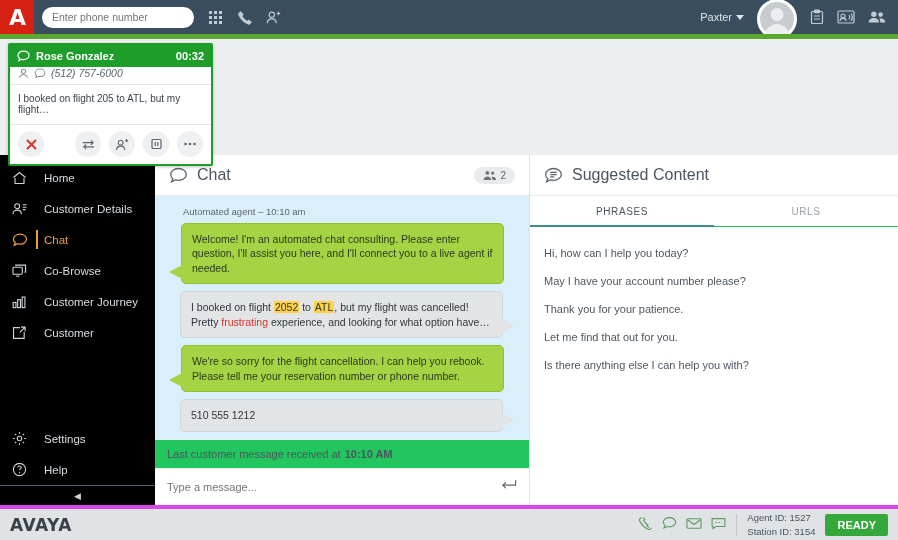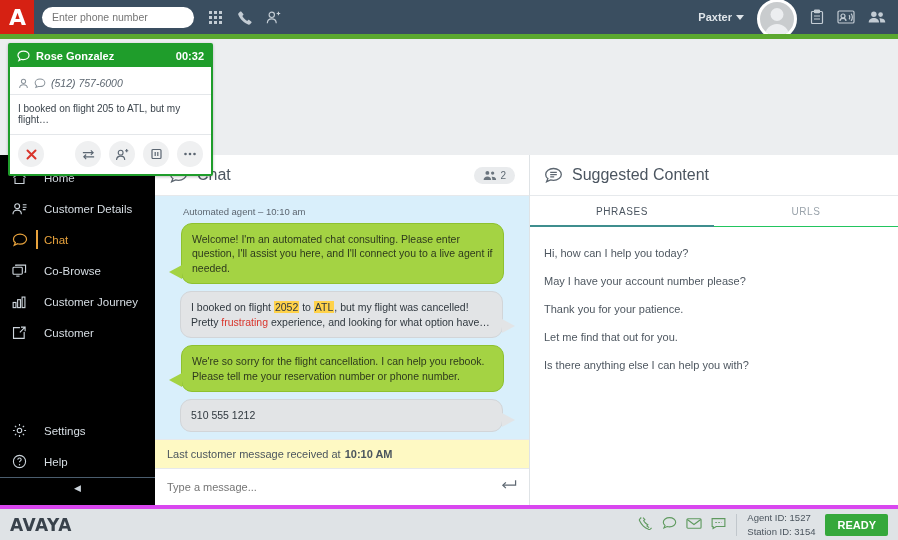--- a/index.html
+++ b/index.html
@@ -33,21 +33,21 @@
   .topright {
     margin-left: auto; display: flex; align-items: center; gap: 13px;
     padding-right: 12px; height: 34px;
   }
   .username { color: #dfe5ea; font-size: 11px; }
   .caret-d {
     width: 0; height: 0; border-left: 4px solid transparent;
     border-right: 4px solid transparent; border-top: 5px solid #dfe5ea;
     margin-left: 4px;
   }
-  .user-chip { display: flex; align-items: center; cursor: pointer; font-weight: bold; }
+  .user-chip { display: flex; align-items: center; cursor: pointer; }
   .avatar {
     width: 40px; height: 40px; border-radius: 50%;
     background: #c9ccce; border: 3px solid #fff; position: relative;
     overflow: hidden; margin-top: 4px;
   }
   .avatar::before {
     content: ""; position: absolute; left: 50%; top: 6px;
     transform: translateX(-50%); width: 13px; height: 13px;
     border-radius: 50%; background: #eceef0;
   }
@@ -67,21 +67,21 @@
     background: #fff; border: 2px solid #1f9d2b; border-radius: 2px;
     box-shadow: 0 1px 3px rgba(0,0,0,.25); z-index: 5;
   }
   .card-head {
     background: #1f9d2b; height: 22px; display: flex; align-items: center;
     padding: 0 7px; color: #fff; font-size: 11px; font-weight: bold;
   }
   .card-head .nm { margin-left: 6px; }
   .card-timer { margin-left: auto; font-size: 11px; font-weight: bold; }
   .card-sub {
-    display: flex; align-items: center; gap: 5px; padding: 10px 8px 5px 8px;
+    display: flex; align-items: center; gap: 5px; padding: 0 8px 5px 8px;
     font-size: 10.5px; color: #5c6670; font-style: italic;
     border-bottom: 1px solid #e4e7ea;
   }
   .card-msg {
     padding: 8px 8px 9px 8px; font-size: 10px; color: #3b444c;
     border-bottom: 1px solid #e4e7ea;
   }
   .card-actions {
     display: flex; align-items: center; padding: 6px 8px 7px 8px; gap: 8px;
   }
@@ -111,21 +111,21 @@
     width: 26px; display: flex; align-items: center; color: #cdd5dc;
   }
   .nav-item .lbl { margin-left: 6px; }
   .nav-item.active .lbl { color: #e8a33d; }
   .nav-item.active .ic { color: #e8a33d; }
   .nav-item.active::after {
     content: ""; position: absolute; left: 36px; top: 6px;
     width: 2px; height: 19px; background: #e8a33d;
   }
   .nav-top { padding-top: 7px; }
-  .nav-bottom { margin-top: auto; padding-bottom: 8px; }
+  .nav-bottom { margin-top: auto; padding-bottom: 0; }
   .collapse-bar {
     height: 20px; display: flex; align-items: center; justify-content: center;
     border-top: 1px solid #4a5d6e; cursor: pointer; color: #cdd5dc;
     font-size: 9px;
   }
 
   
   .chatcol {
     width: 375px; display: flex; flex-direction: column;
     border-right: 1px solid #dfe3e6; background: #fff;
@@ -140,21 +140,21 @@
     background: #e9ebed; border-radius: 10px; padding: 3px 9px;
     font-size: 10px; color: #5f6a74;
   }
   .chat-body {
     flex: 1; background: #d9effb; padding: 8px 12px 6px 12px;
     overflow: hidden;
   }
   .chat-meta { font-size: 9.5px; color: #5c6670; margin: 2px 0 6px 16px; }
   .bubble-row { display: flex; margin-bottom: 7px; position: relative; }
   .bubble {
-    max-width: 323px; border-radius: 11px; padding: 8px 10px;
+    max-width: 323px; border-radius: 5px; padding: 8px 10px;
     font-size: 10.5px; line-height: 1.38; position: relative;
   }
   .bubble.agent {
     background: #a4d343; color: #2e3a1d;
     border: 1px solid #8ec12f; margin-left: 14px;
   }
   .bubble.agent::before {
     content: ""; position: absolute; left: -13px; bottom: 4px;
     border-width: 7px 13px 7px 0; border-style: solid;
     border-color: transparent #a4d343 transparent transparent;
@@ -166,21 +166,21 @@
   }
   .bubble.cust::before {
     content: ""; position: absolute; right: -13px; bottom: 4px;
     border-width: 7px 0 7px 13px; border-style: solid;
     border-color: transparent transparent transparent #e2e4e6;
   }
   .hl { background: #ffd24a; padding: 0 1px; }
   .neg { color: #d9342b; }
   .chat-last {
     height: 30px; display: flex; align-items: center; padding: 0 12px;
-    font-size: 11px; color: #4b555e; background: #fef9c3;
+    font-size: 11px; color: #4b555e; background: #22c55e;
     border-top: 1px solid #e6e9ec; border-bottom: 1px solid #e6e9ec;
   }
   .chat-last b { margin-left: 4px; }
   .chat-input-row {
     height: 36px; display: flex; align-items: center; padding: 0 12px;
     background: #fff;
   }
   .chat-input {
     flex: 1; border: none; outline: none; font-size: 11px; color: #9aa2a9;
     font-family: "Liberation Sans", sans-serif; background: transparent;

